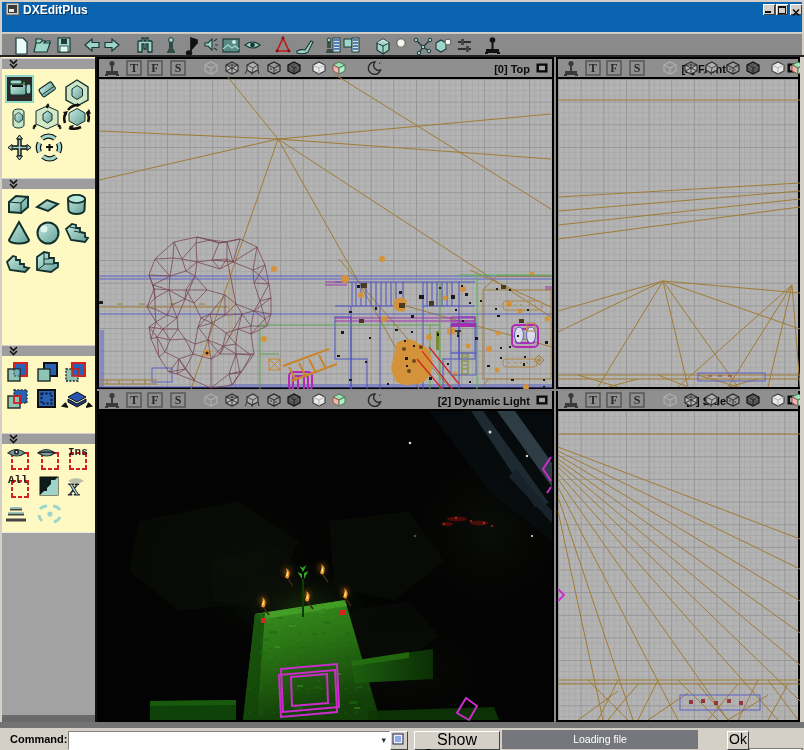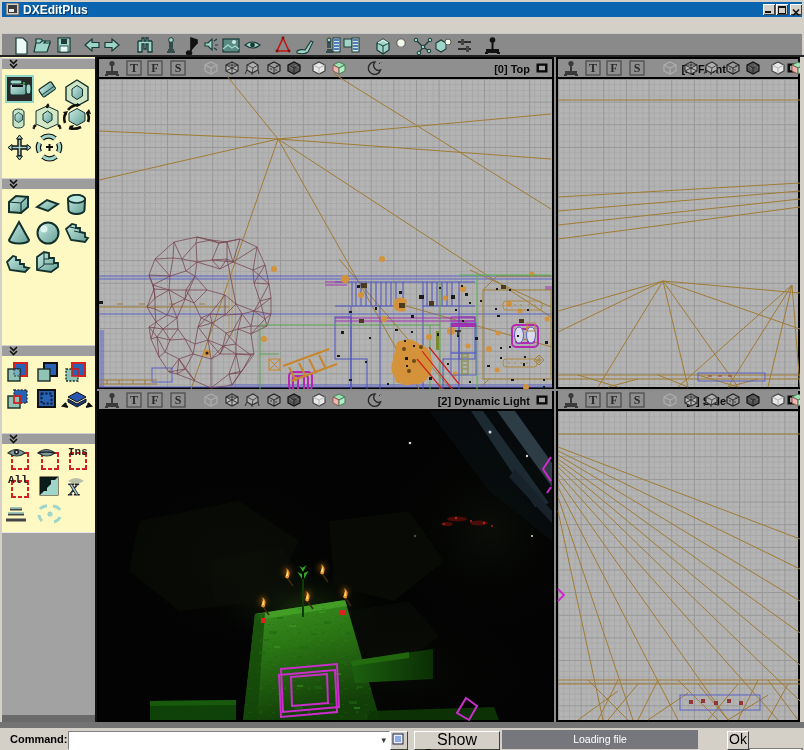--- a/index.html
+++ b/index.html
@@ -1,16 +1,16 @@
 <!DOCTYPE html>
 <html><head><meta charset="utf-8"><style>
 html,body{margin:0;padding:0;}
 #win{position:relative;width:804px;height:750px;background:#d4d0c8;font-family:"Liberation Sans",sans-serif;overflow:hidden;}
 .abs{position:absolute;}
-#titlebar{left:2px;top:2px;width:800px;height:15px;background:#0a64af;}
+#titlebar{left:2px;top:2px;width:800px;height:30px;background:#0a64af;}
 #title{position:absolute;left:21px;top:1px;color:#fff;font-weight:bold;font-size:12px;text-shadow:1px 1px 0 #06365e;}
 #menubar{left:2px;top:17px;width:800px;height:16px;background:#d6d2c9;font-size:9.7px;letter-spacing:0;color:#000;}
 .mi{position:absolute;top:3px;}
 #maintb{left:2px;top:33px;width:800px;height:22px;background:#8a8a8a;border-top:1px solid #c8c8c8;}
 #tbline{left:0px;top:55px;width:804px;height:2px;background:#222;}
 #sidebar{left:2px;top:57px;width:93px;height:665px;background:#fef9c3;text-align:center;}
 #sbborder{left:95px;top:57px;width:2px;height:665px;background:#111;}
 .vp{position:absolute;background:#000;border-radius:10px;}
 #bottombar{left:0px;top:722px;width:804px;height:26px;background:#d4d0c8;border-top:6px solid #737373;}
 </style></head>

